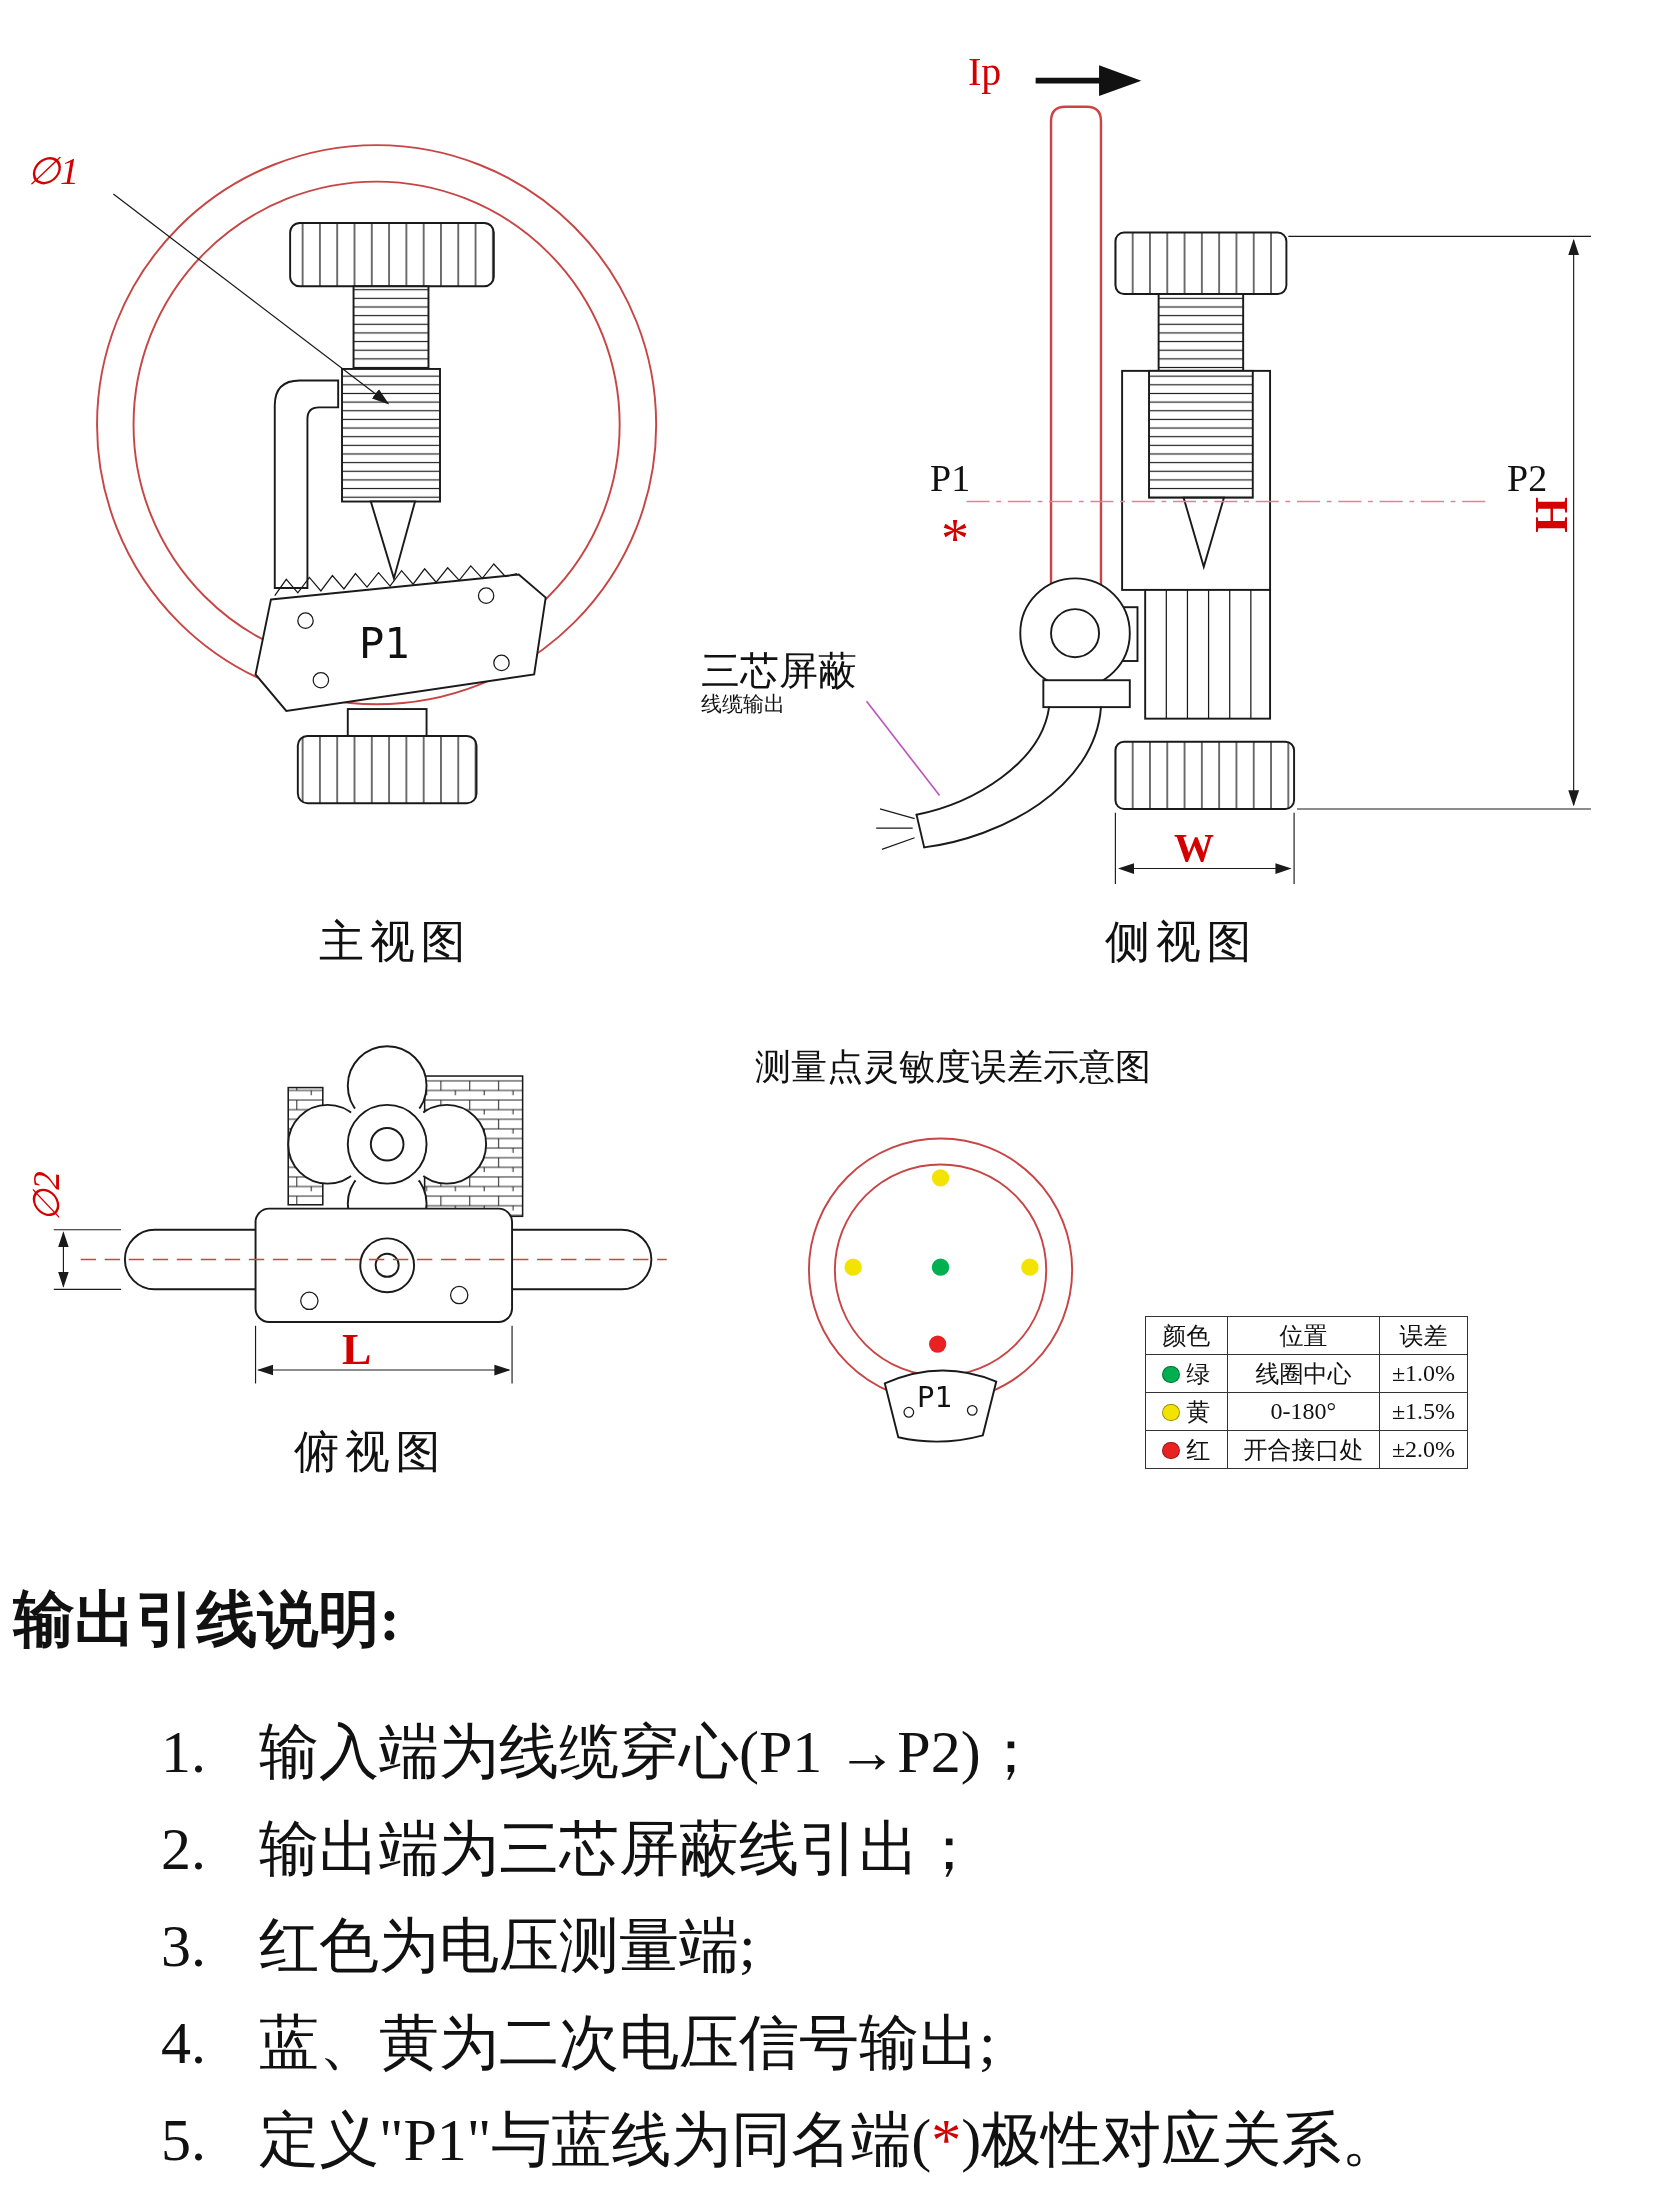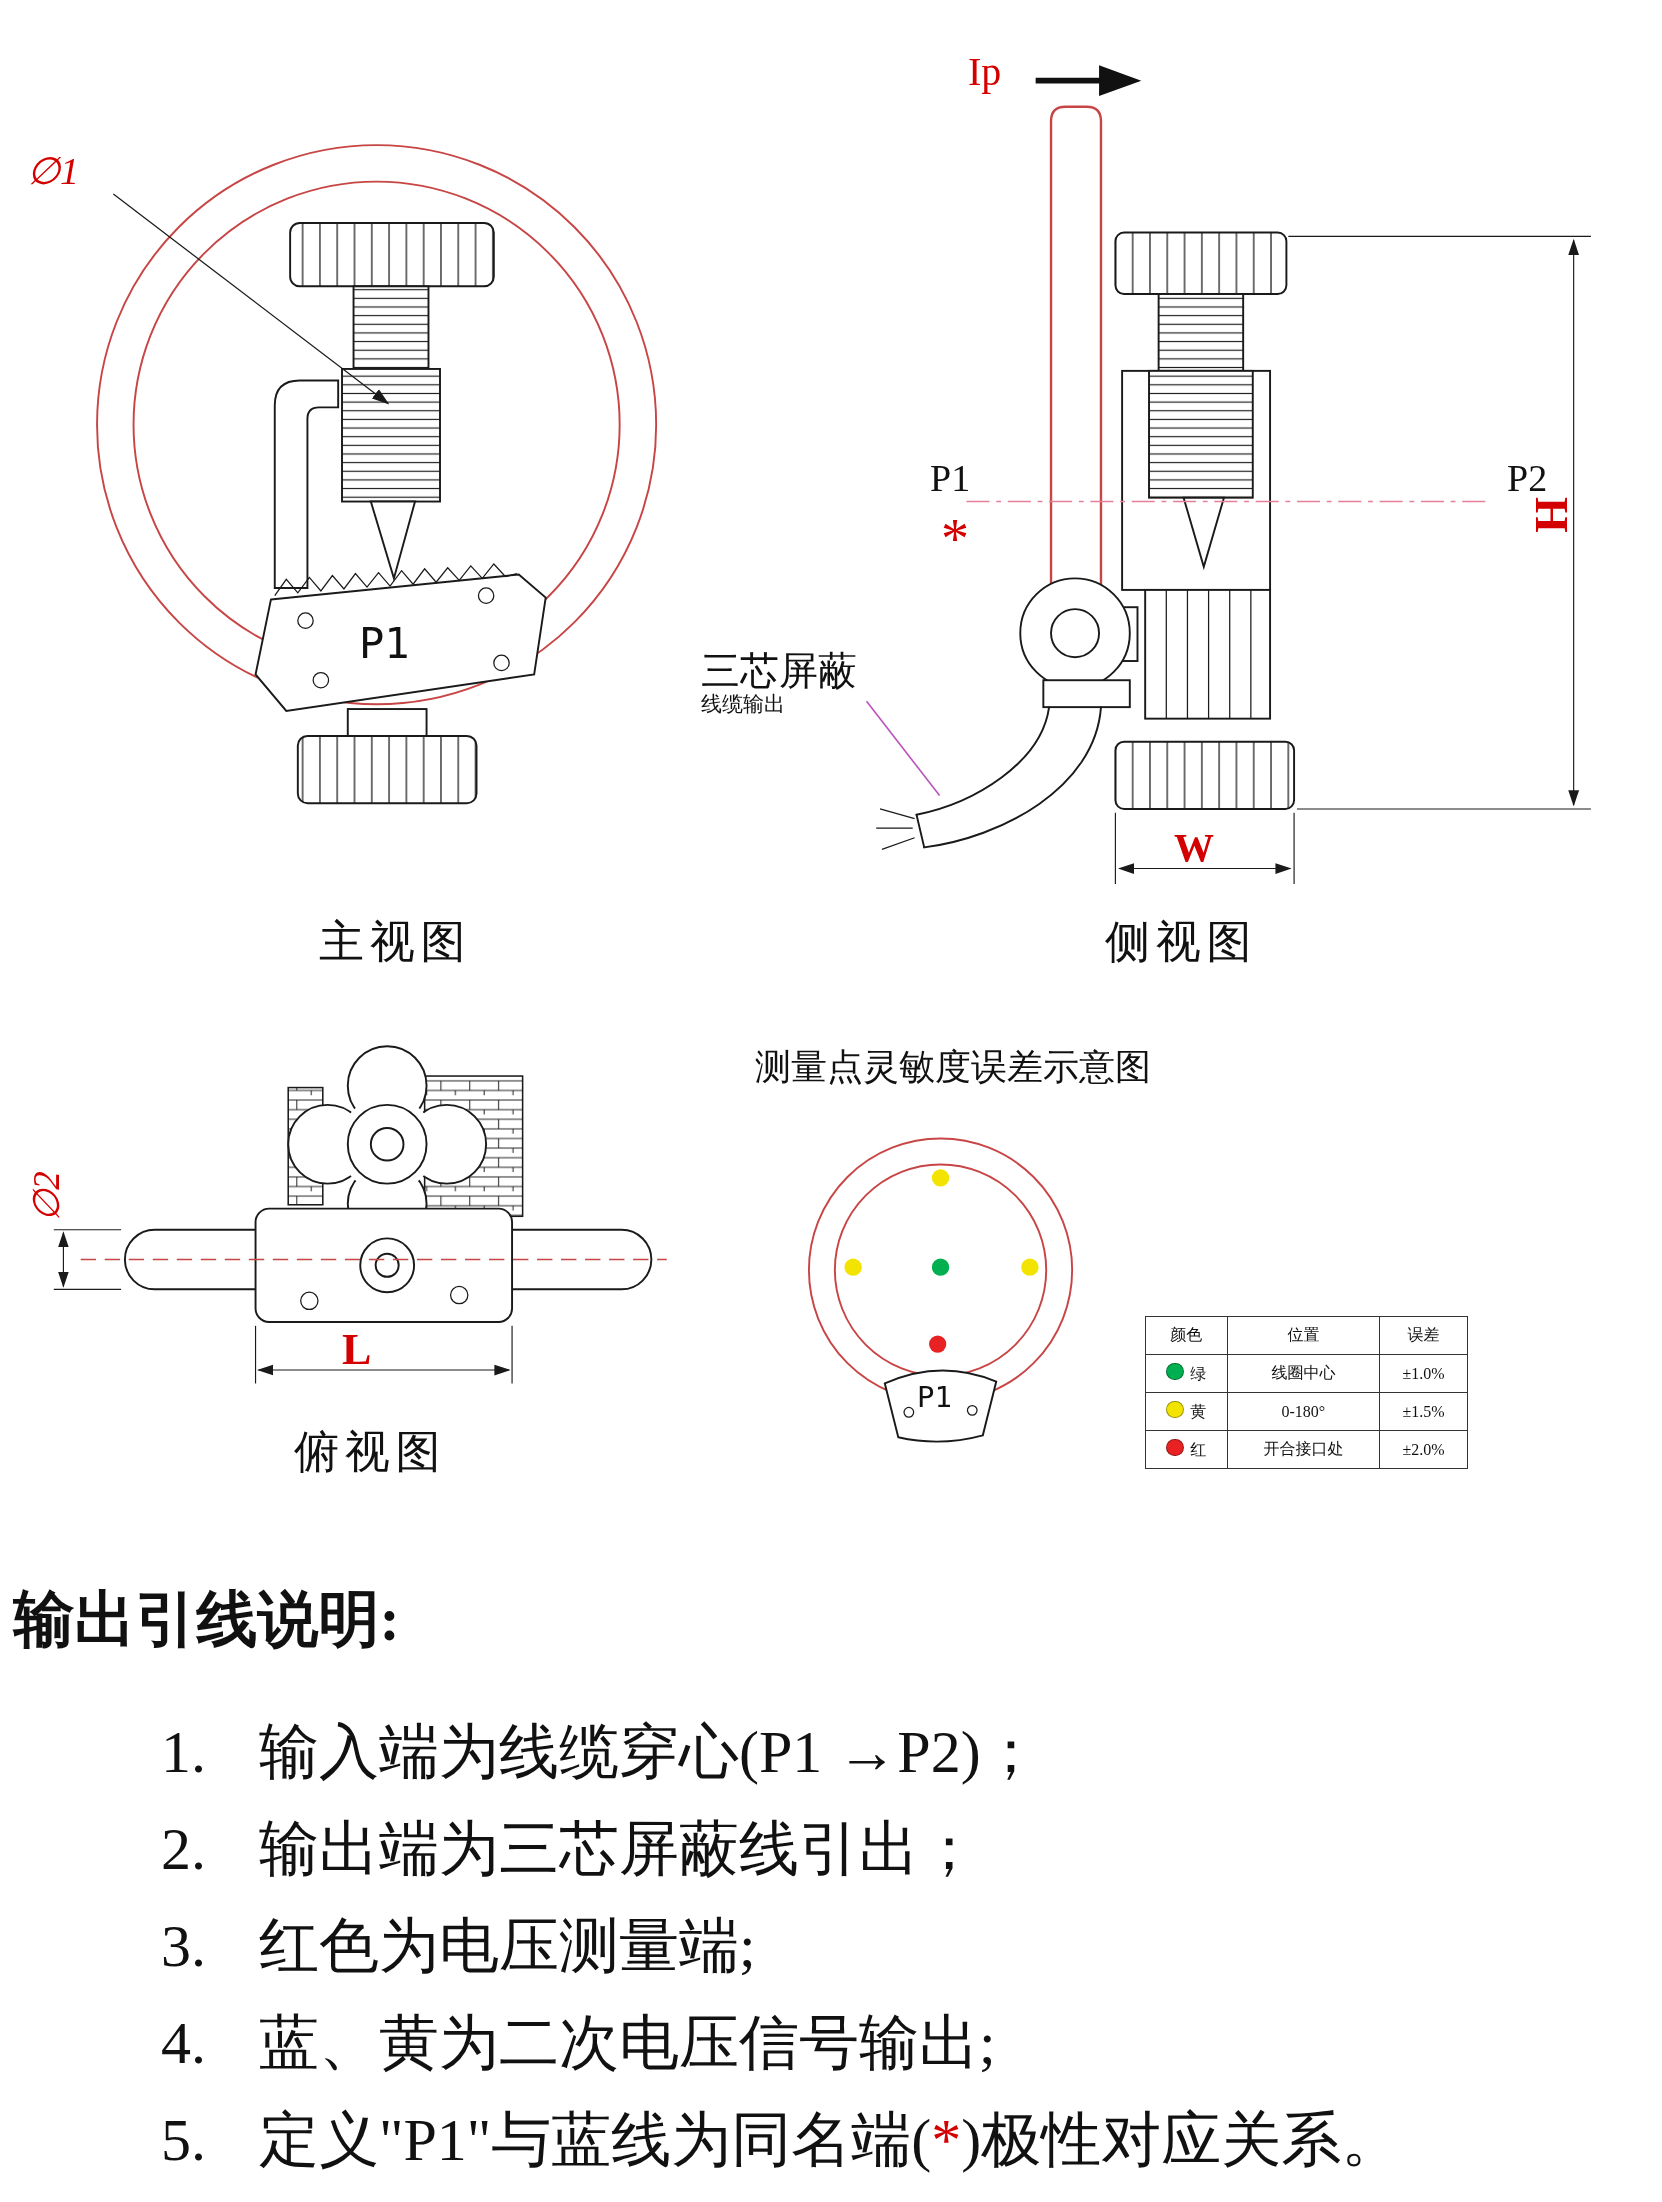--- a/index.html
+++ b/index.html
@@ -18,21 +18,21 @@
   .mag{stroke:var(--magenta);stroke-width:1.7;fill:none;}
   .lbl{position:absolute;white-space:nowrap;line-height:1;color:#111;
        font-family:"Liberation Serif","DejaVu Serif",serif;}
   .red{color:var(--red);}
   .mono{font-family:"DejaVu Sans Mono","Liberation Mono",monospace;}
   .cap{letter-spacing:5.8px;font-size:45px;}
   .rot90{transform:rotate(90deg);transform-origin:center center;}
   .rotm90{transform:rotate(-90deg);transform-origin:center center;}
   
   .sens-table{position:absolute;left:1145px;top:1316px;border-collapse:collapse;
-       font-size:16px;background:#fff;}
+       font-size:24px;background:#fff;}
   .sens-table td,.sens-table th{border:1.5px solid #333;text-align:center;
        font-weight:normal;height:37px;padding:0 5.8px;}
   .sens-table .c1{width:69px;} .sens-table .c2{width:140px;} .sens-table .c3{width:75px;}
   .dot{display:inline-block;width:15.4px;height:15.4px;border-radius:50%;
        vertical-align:-1.9px;margin-right:6.7px;border:1px solid rgba(0,0,0,.35);}
   
   .notes-title{position:absolute;left:13.4px;top:1579px;font-size:61px;font-weight:bold;}
   .note{position:absolute;left:161px;font-size:60px;}
   .note .num{display:inline-block;width:61px;}
   .note .txt{margin-left:37px;}

